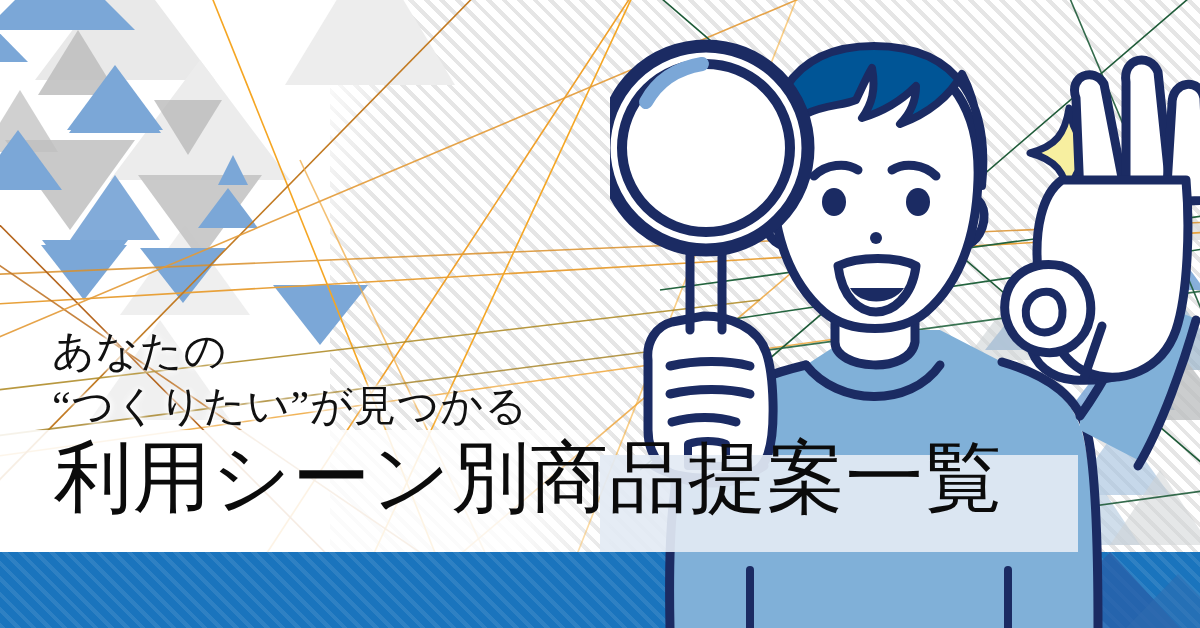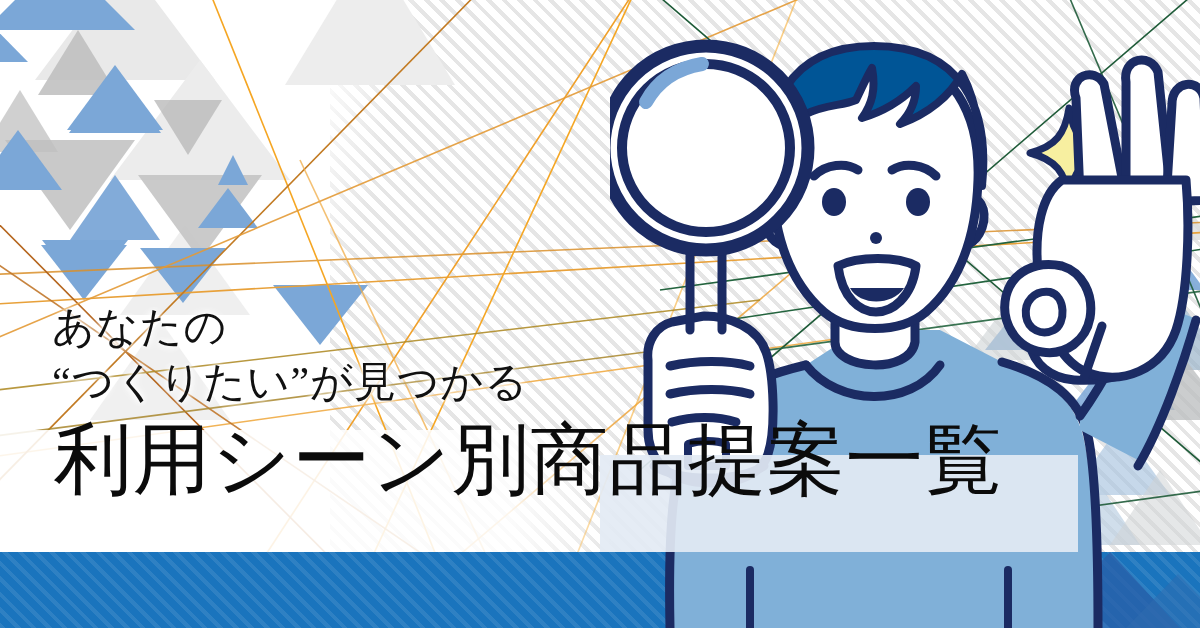--- a/index.html
+++ b/index.html
@@ -36,22 +36,23 @@
 
   
   #copy{
     position:absolute;left:52px;top:300px;width:1040px;
     z-index:40;
   }
   #sub{
     font-size:42px;line-height:1.30;color:#111;letter-spacing:.02em;
     font-weight:400;white-space:pre-line;
     text-shadow:0 0 3px #fff,0 0 6px #fff,0 0 9px #fff,0 0 12px #fff;
-  }
-  #title-wrap{margin-top:6px;position:relative;display:inline-block;}
+    margin-top:24px;
+  }
+  #title-wrap{position:relative;display:inline-block;}
   #title{
     position:relative;z-index:2;
     font-size:78px;line-height:1.0;color:#0b0b0b;letter-spacing:.01em;
     font-weight:400;white-space:nowrap;padding:6px 2px 10px 2px;
   }
 </style>
 </head>
 <body>
 
 <div id="banner">

